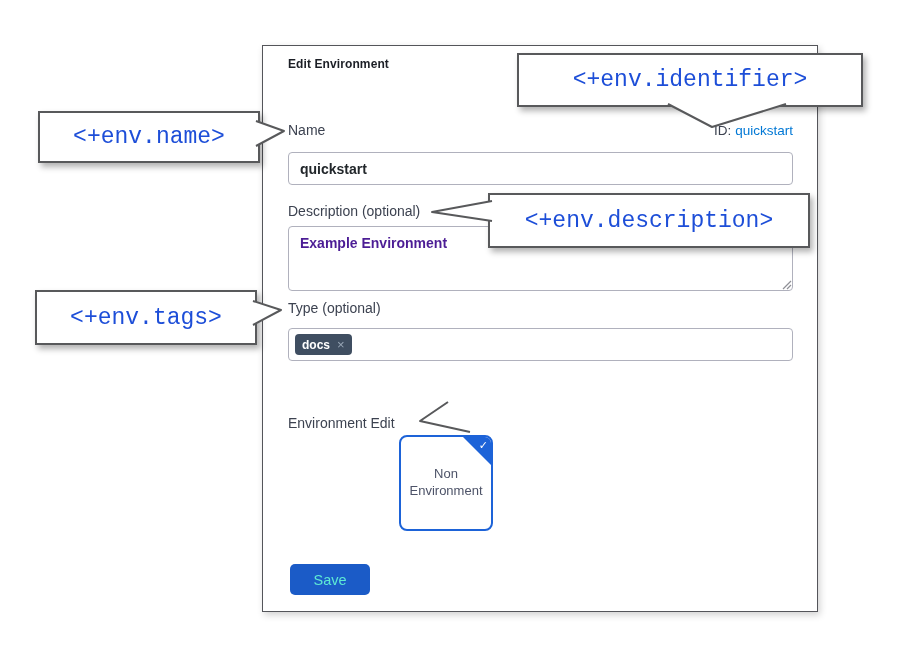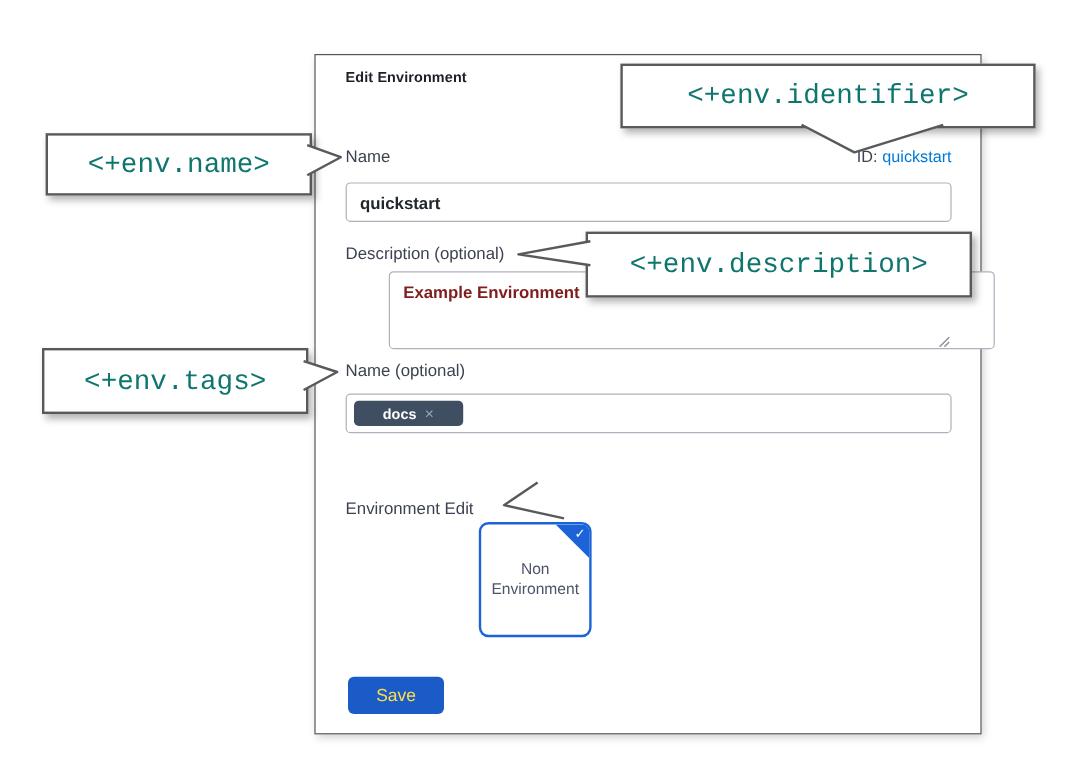--- a/index.html
+++ b/index.html
@@ -29,33 +29,33 @@
     border:1px solid #b0b1bd; border-radius:4px; background:#fff;
     font-family:"Liberation Sans","DejaVu Sans",sans-serif;
     font-size:14px; font-weight:600; color:#22272b; padding:0 11px; outline:none;
   }
   .name-input { top:106px; }
   .desc-label { position:absolute; left:25px; top:157px; }
   .desc-area {
     position:absolute; left:25px; top:180px; width:505px; height:65px;
     border:1px solid #b0b1bd; border-radius:4px; background:#fff;
     font-family:"Liberation Sans","DejaVu Sans",sans-serif;
-    font-size:14px; font-weight:600; color:#7f1d1d; padding:8px 11px;
-    resize:none; outline:none; overflow:hidden;margin-left:36px;
+    font-size:14px; font-weight:600; color:#4c1d95; padding:8px 11px;
+    resize:none; outline:none; overflow:hidden;
   }
   .resize-grip { position:absolute; left:518px; top:233px; pointer-events:auto; cursor:nwse-resize; }
   .tags-label { position:absolute; left:25px; top:254px; }
   .tags-input {
     position:absolute; left:25px; top:282px; width:505px; height:33px;
     border:1px solid #b0b1bd; border-radius:4px; background:#fff;
     display:flex; align-items:center; padding:0 6px; cursor:text;
   }
   .tag-chip {
     display:inline-flex; align-items:center; height:21px;
-    background:#3f4e61; border-radius:4px; padding:0 24px;
+    background:#3f4e61; border-radius:4px; padding:0 7px;
     font-size:12px; font-weight:700; color:#ffffff;
   }
   .tag-x { margin-left:7px; color:#98a6b6; font-weight:400; font-size:13px; cursor:pointer; line-height:1; }
   .envtype-label { position:absolute; left:25px; top:369px; }
   .card {
     position:absolute; background:#fff; border-radius:8px;
     display:flex; align-items:center; justify-content:center; text-align:center;
     font-size:13px; color:#4d5368; font-weight:500; line-height:1.3; cursor:pointer;
   }
   .card-prod { left:25px; top:391px; width:92px; height:91px; border:1px solid #d5d7e0; }
@@ -65,32 +65,32 @@
   }
   .corner-fold {
     position:absolute; top:0; right:0; width:0; height:0;
     border-top:28px solid #1d63d8; border-left:28px solid transparent;
   }
   .corner-check {
     position:absolute; top:1px; right:3px; color:#fff; font-size:11px; font-weight:700;
   }
   .save-btn {
     position:absolute; left:27px; top:518px; width:80px; height:31px;
-    background:#1b5bc7; color:#fde047; border:none; border-radius:5px;
+    background:#1b5bc7; color:#5eead4; border:none; border-radius:5px;
     font-family:"Liberation Sans","DejaVu Sans",sans-serif;
     font-size:14.5px; font-weight:500; cursor:pointer;
   }
 
   
   .callout {
     position:absolute; background:#fff; border:2px solid #58595b;
     box-shadow:3px 4px 6px rgba(0,0,0,.30);
     display:flex; align-items:center; justify-content:center;
     font-family:"Liberation Mono","DejaVu Sans Mono",monospace;
-    font-size:23px; color:#0f766e; white-space:nowrap; z-index:5;
+    font-size:23px; color:#1d4ed8; white-space:nowrap; z-index:5;
   }
   .co-name        { left:38px;  top:111px; width:222px; height:52px; }
   .co-identifier  { left:517px; top:53px;  width:346px; height:54px; }
   .co-description { left:488px; top:193px; width:322px; height:55px; }
   .co-tags        { left:35px;  top:290px; width:222px; height:55px; }
   .co-type        { left:444px; top:382px; width:188px; height:49px; }
   #tails { position:absolute; left:0; top:0; z-index:6; pointer-events:none; }
 </style>
 </head>
 <body>
@@ -107,21 +107,21 @@
       </span>
     </div>
     <input class="text-input name-input" type="text" value="quickstart" style="">
 
     <div class="field-label desc-label">Description (optional)</div>
     <textarea class="desc-area" style="">Example Environment</textarea>
     <svg class="resize-grip" width="11" height="11">
       <path d="M10,2 L2,10 M10,6 L6,10" stroke="#8f9096" stroke-width="1.2" fill="none"></path>
     </svg>
 
-    <div class="field-label tags-label">Name (optional)</div>
+    <div class="field-label tags-label">Type (optional)</div>
     <div class="tags-input">
       <span class="tag-chip">
         <span>docs</span>
         <span class="tag-x">×</span>
       </span>
     </div>
 
     <div class="field-label envtype-label">Environment Edit</div>
     <div class="card card-nonprod">
       <span>Non Environment</span>

